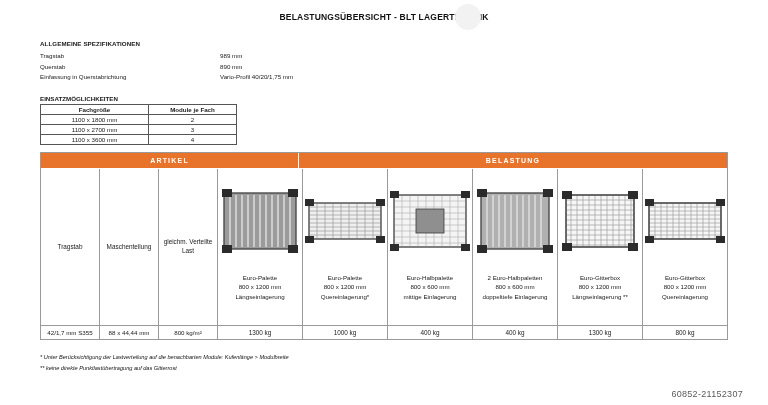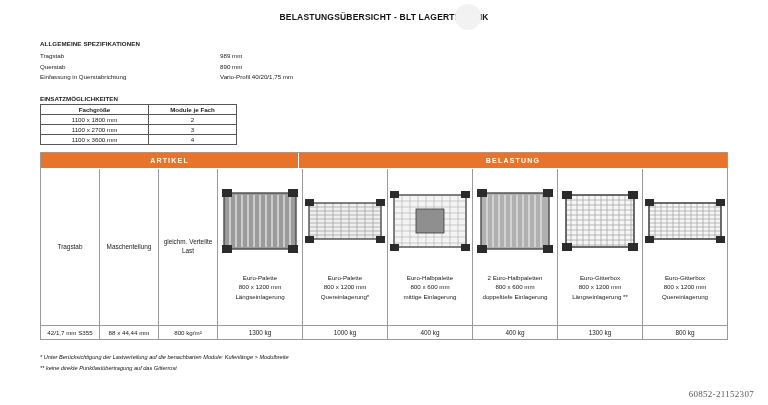--- a/index.html
+++ b/index.html
@@ -153,26 +153,25 @@
     position: absolute;
     left: 40px;
     top: 352px;
     font-size: 5.6px;
     font-style: italic;
     line-height: 2;
     color: #111;
   }
   .watermark {
     position: absolute;
-    right: 14px;
+    right: 25px;
     bottom: 6px;
     font-size: 9px;
     color: #5a5a5a;
     letter-spacing: 0.3px;
-    font-family: Liberation Serif, serif;
   }
   .wm-ghost {
     position: absolute;
     left: 455px; top: 4px;
     width: 26px; height: 26px;
     border-radius: 50%;
     background: #f2f2f2;
   }
 </style>
 </head>

